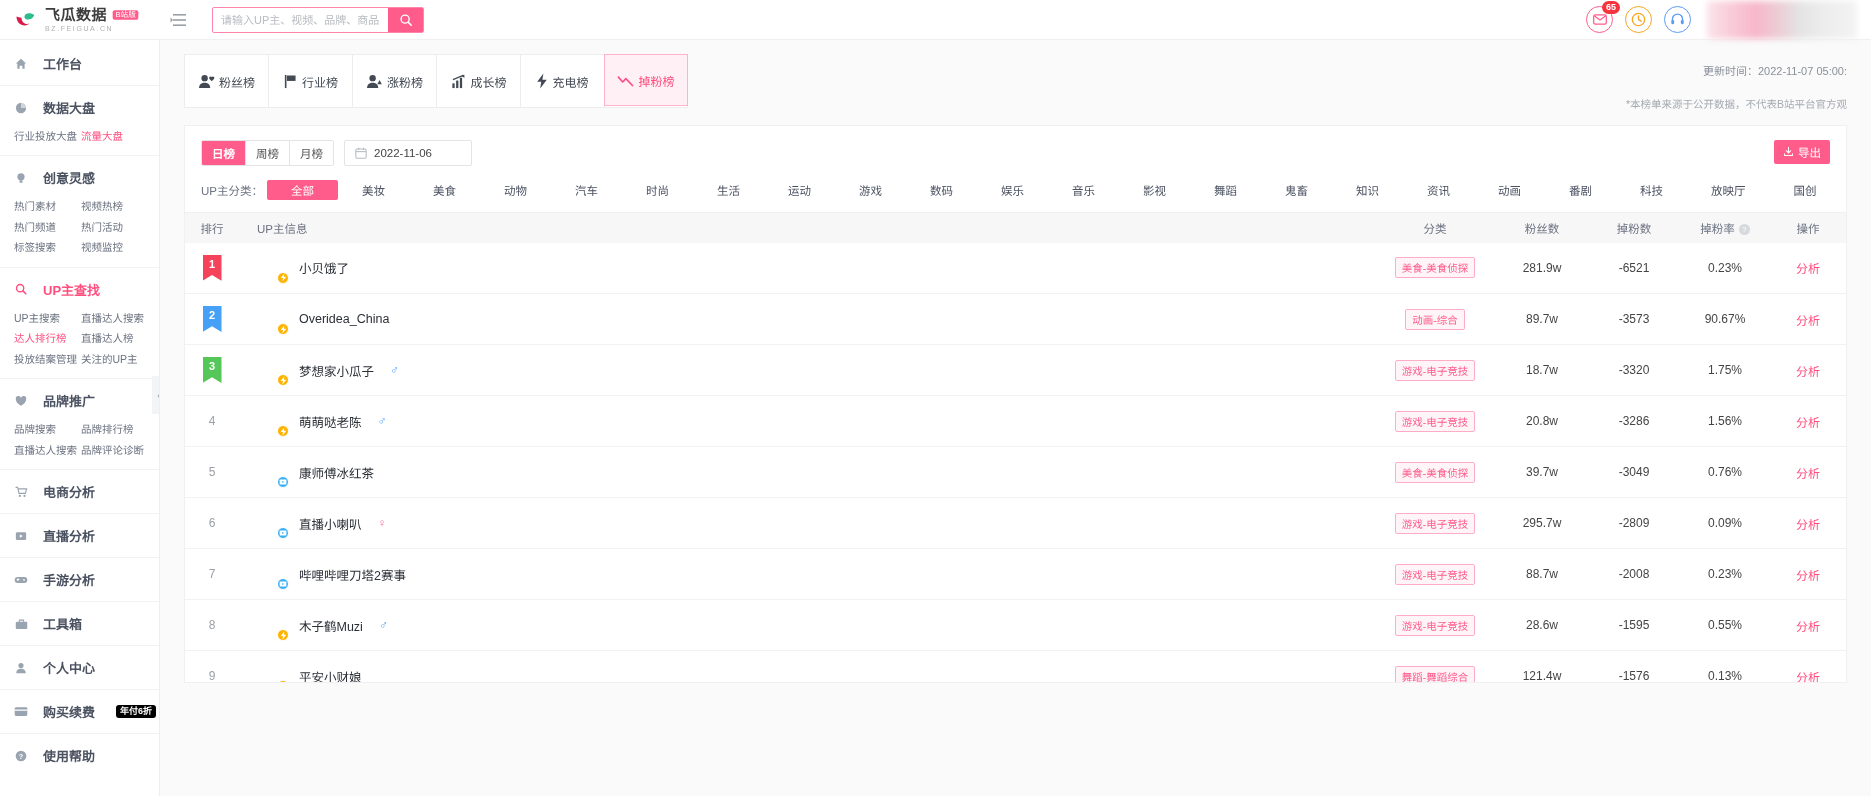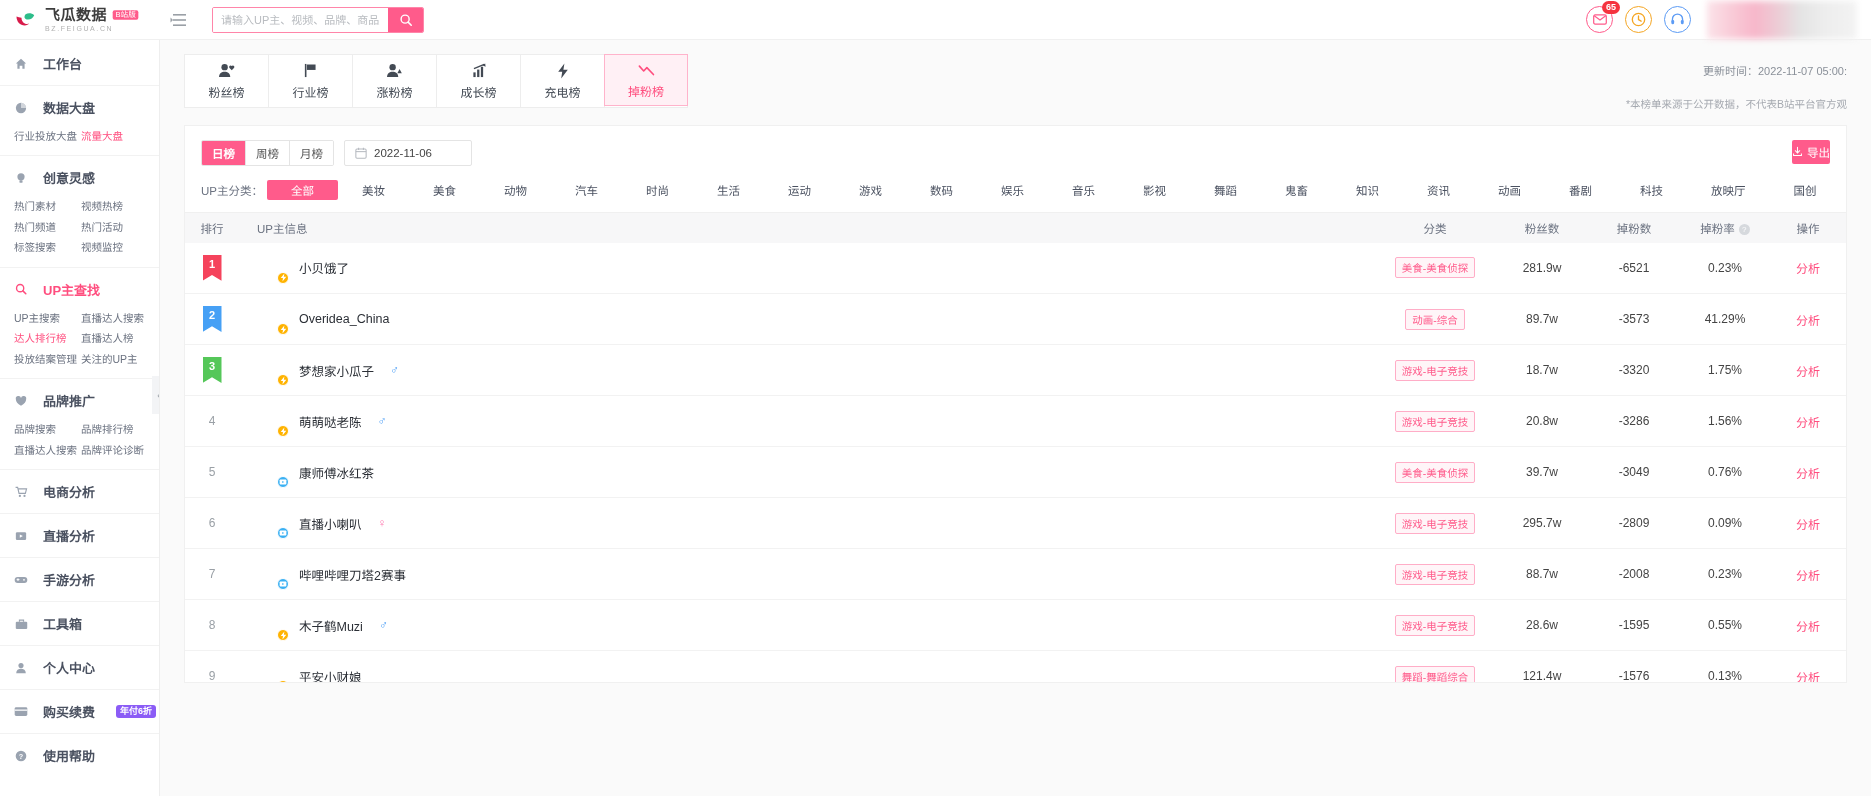--- a/index.html
+++ b/index.html
@@ -79,37 +79,37 @@
   .sb-head .ico { color: #9aa3b0; display: flex; width: 14px; justify-content: center; }
   .sb-head.accent { color: #ff4d7e; }
   .sb-head.accent .ico { color: #ff4d7e; }
   .sb-links { display: flex; flex-wrap: wrap; padding: 6px 0 0 14px; }
   .sb-link {
     width: 67px; font-size: 10.5px; color: #6b7280; line-height: 1.95;
     cursor: pointer; white-space: nowrap;
   }
   .sb-link.active { color: #ff4d7e; }
   .pill-tag {
-    background: #8b5cf6; color: #fff; font-size: 9px; border-radius: 3px;
+    background: #000000; color: #fff; font-size: 9px; border-radius: 3px;
     padding: 2px 4px; margin-left: 6px; line-height: 1;
   }
   .sb-collapse {
     position: absolute; left: 152px; top: 336px; width: 16px; height: 38px;
     background: #f3f4f6; border-radius: 0 4px 4px 0; display: flex; align-items: center;
     justify-content: center; color: #9aa0a6; font-size: 10px; cursor: pointer; z-index: 9;
   }
 
   
   .main { flex: 1; min-width: 0; background: #fafafa; overflow: hidden; position: relative; }
   .main-inner { padding: 14px 24px 0 24px; }
 
   .tabs-row { display: flex; align-items: flex-start; position: relative; }
   .tabs { display: flex; background: #fff; border: 1px solid #ededed; }
   .tab {
-    width: 84px; height: 52px; display: flex; flex-direction: column; align-items: center;
+    width: 84px; height: 52px; display: flex; flex-direction: row; align-items: center;
     justify-content: center; gap: 4px; border-right: 1px solid #ededed;
     font-size: 12px; color: #434a54; cursor: pointer; background: #fff;
   }
   .tab:last-child { border-right: none; }
   .tab .tab-ico { color: #434a54; display: flex; align-items: center; height: 16px; }
   .tab.active { background: #fff0f5; color: #ff4d7e; border: 1px solid #ffb3cb; margin: -1px; }
   .tab.active .tab-ico { color: #ff4d7e; }
 
   .update-block { margin-left: auto; text-align: right; padding-top: 8px; }
   .update-time { font-size: 11px; color: #8a9099; white-space: nowrap; }
@@ -125,21 +125,21 @@
   .seg-btn:last-child { border-right: none; }
   .seg-btn.active { background: #ff5b8b; color: #fff; font-weight: bold; }
   .date-box {
     margin-left: 10px; height: 26px; min-width: 128px; border: 1px solid #e4e4e4; border-radius: 2px;
     display: flex; align-items: center; gap: 7px; padding: 0 10px; font-size: 11.5px; color: #444; cursor: pointer;
   }
   .date-box .cal { color: #b6bac0; display: flex; }
   .export-btn {
     position: absolute; right: 16px; top: 14px; height: 24px; background: #ff5b8b; color: #fff;
     font-size: 11.5px; border: none; border-radius: 2px; display: flex; align-items: center;
-    gap: 4px; padding: 0 0; cursor: pointer;
+    gap: 4px; padding: 0 9px; cursor: pointer;
   }
 
   .cat-row { display: flex; align-items: center; padding: 14px 16px 12px 16px; flex-wrap: nowrap; }
   .cat-label { font-size: 11.5px; color: #6b7280; margin-right: 4px; white-space: nowrap; }
   .cat { font-size: 11.5px; color: #4a5160; padding: 2px 24px; border-radius: 2px; cursor: pointer; white-space: nowrap; }
   .cat.active { background: #ff5b8b; color: #fff; }
 
   
   table.rank { width: 100%; border-collapse: collapse; table-layout: fixed; }
   table.rank thead th {
@@ -602,21 +602,21 @@
                             <svg width="7" height="9" viewBox="0 0 8 10">
                               <path d="M5 0.4 L0.8 5.6 H3.4 L2.8 9.6 L7.2 4.2 H4.4Z" fill="#fff"></path>
                             </svg>
                           </span></span>
                         <span class="up-name">Overidea_China</span>
                       </div>
                     </td>
                     <td><span class="cat-tag">动画-综合</span></td>
                     <td>89.7w</td>
                     <td class="drop-val">-3573</td>
-                    <td>41.29%</td>
+                    <td>90.67%</td>
                     <td><span class="act-link">分析</span></td>
                   </tr>
                   <tr>
                     <td>
                       <div class="rank-badge r3">3</div>
                     </td>
                     <td>
                       <div class="up-cell">
                         <span class="av-wrap"><span class="avatar" style="background:linear-gradient(135deg,#cdeef2,#f6c6cf)"></span><span class="av-badge">
                             <svg width="7" height="9" viewBox="0 0 8 10">

